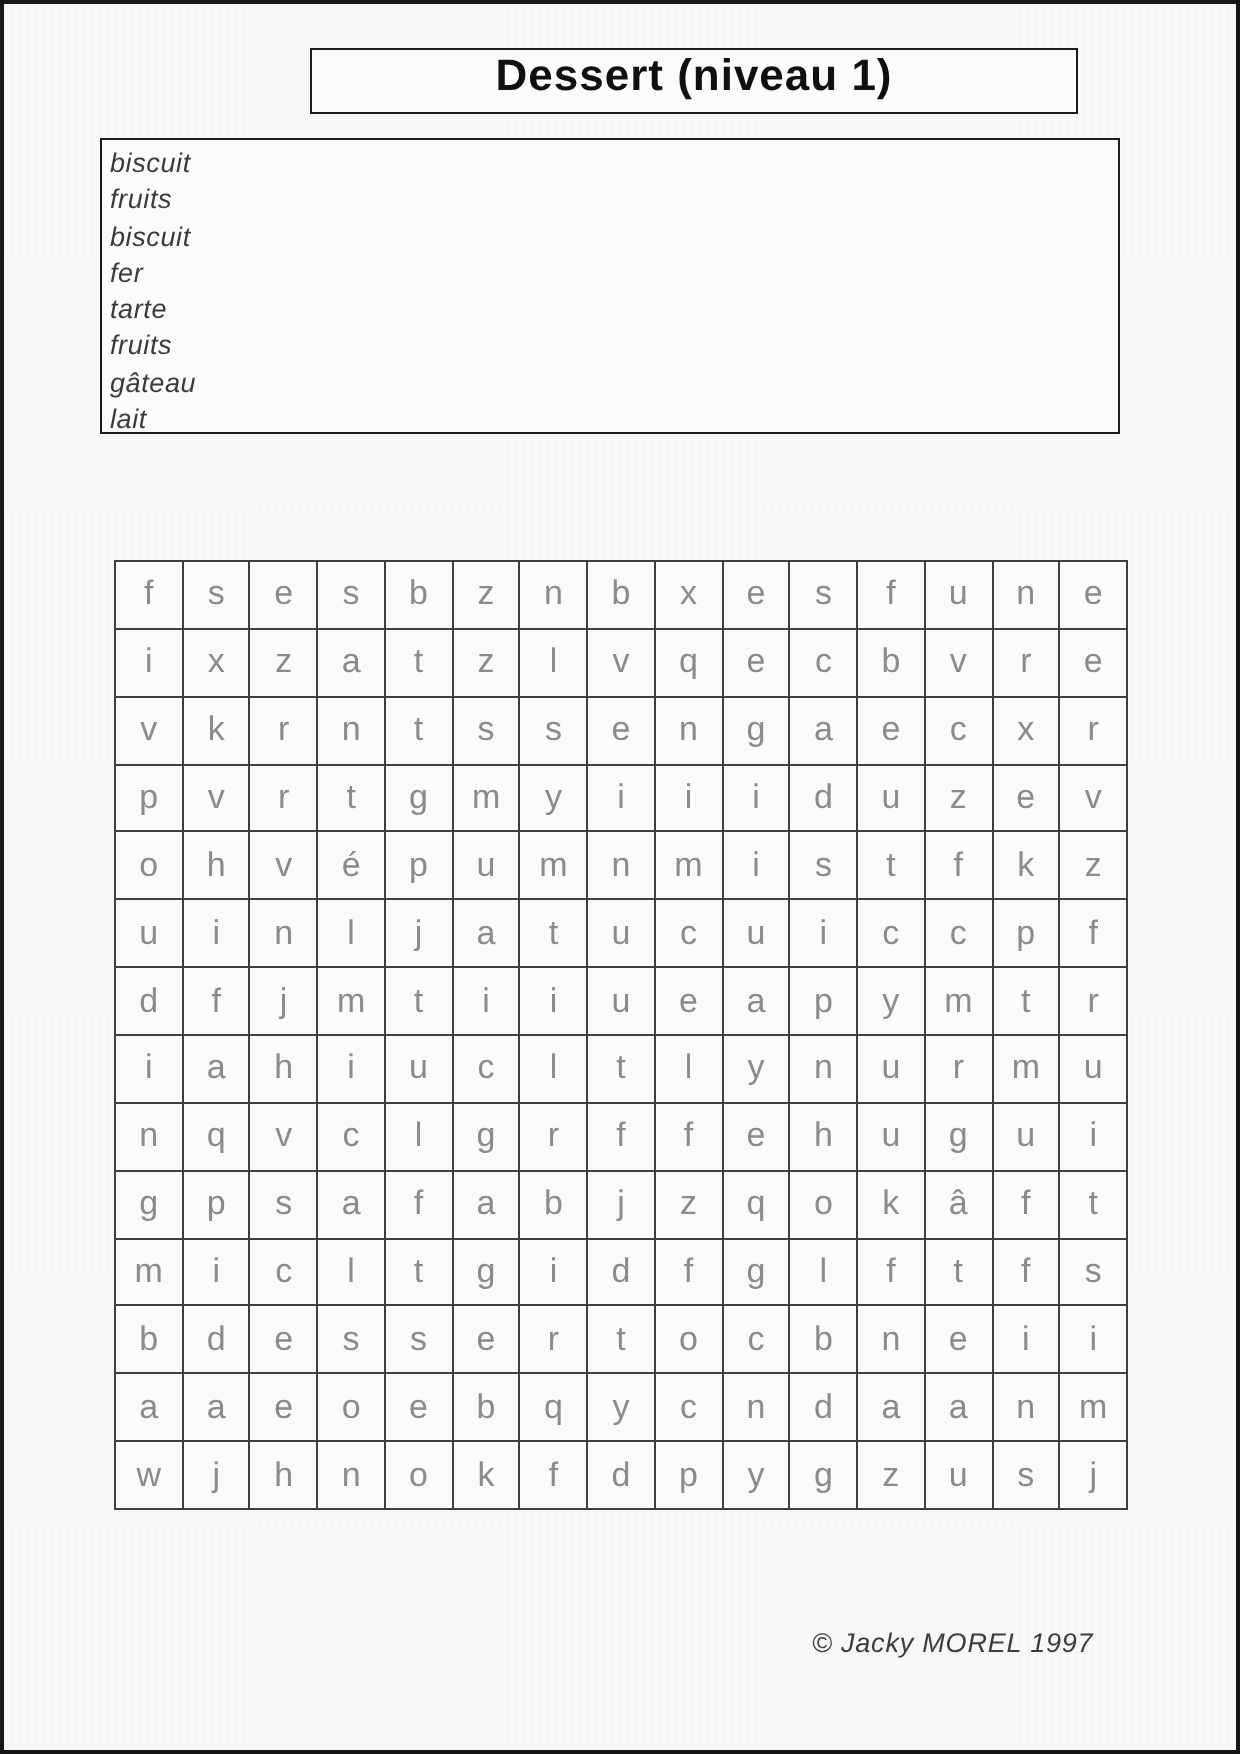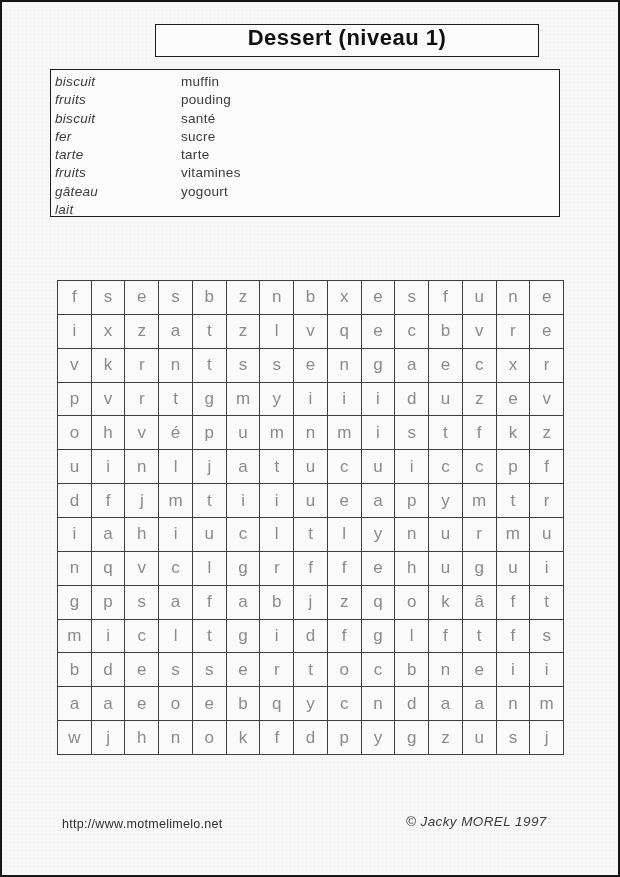--- a/index.html
+++ b/index.html
@@ -105,29 +105,20 @@
     <div class="word-col col1">
         <div class="word">biscuit</div>
         <div class="word">fruits</div>
         <div class="word">biscuit</div>
         <div class="word">fer</div>
         <div class="word">tarte</div>
         <div class="word">fruits</div>
         <div class="word">gâteau</div>
         <div class="word">lait</div>
       </div>
-    <div class="word-col col2">
-        <div class="word">muffin</div>
-        <div class="word">pouding</div>
-        <div class="word">santé</div>
-        <div class="word">sucre</div>
-        <div class="word">tarte</div>
-        <div class="word">vitamines</div>
-        <div class="word">yogourt</div>
-      </div>
   </div>
 
   <div class="grid-box">
       <div class="cell">f</div>
       <div class="cell">s</div>
       <div class="cell">e</div>
       <div class="cell">s</div>
       <div class="cell">b</div>
       <div class="cell">z</div>
       <div class="cell">n</div>
@@ -329,16 +320,15 @@
       <div class="cell">d</div>
       <div class="cell">p</div>
       <div class="cell">y</div>
       <div class="cell">g</div>
       <div class="cell">z</div>
       <div class="cell">u</div>
       <div class="cell">s</div>
       <div class="cell">j</div>
     </div>
 
-  <div class="footer-url">http://www.motmelimelo.net</div>
   <div class="footer-copyright">© Jacky MOREL 1997</div>
 
 </div>
 
 </body></html>

